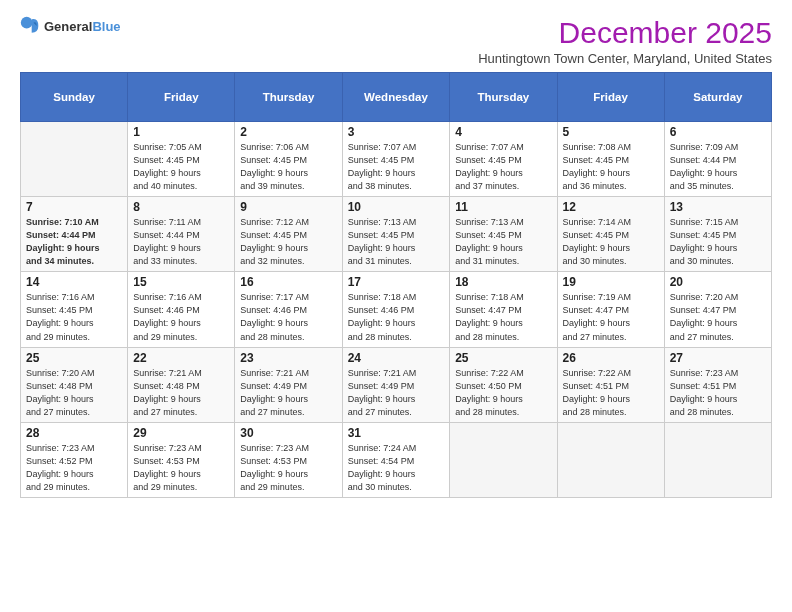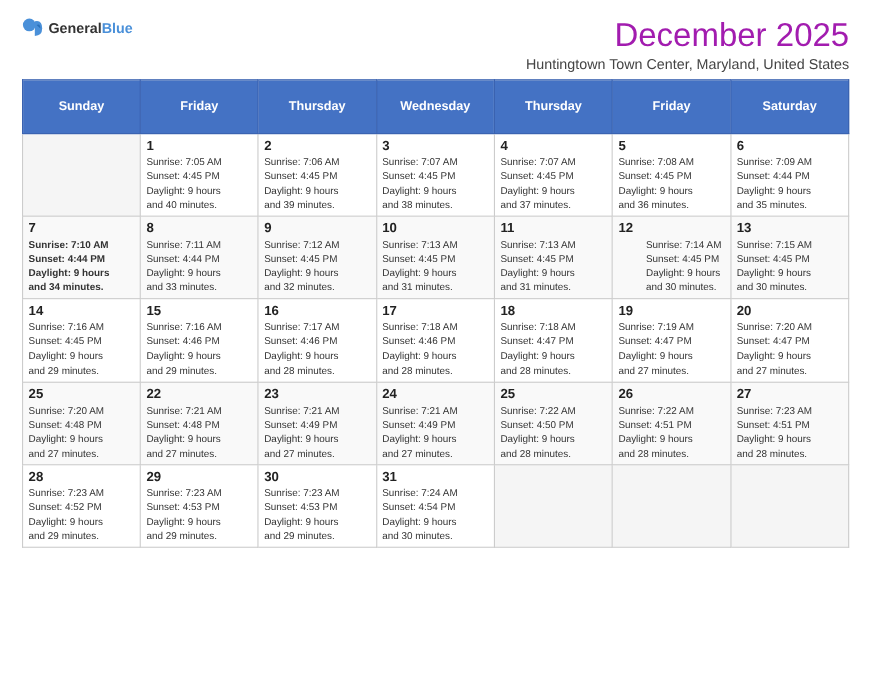--- a/index.html
+++ b/index.html
@@ -214,21 +214,21 @@
           </td>
           <td>
             <span class="day-number">11</span>
             <div class="day-info" style="white-space: pre-line;">Sunrise: 7:13 AM
 Sunset: 4:45 PM
 Daylight: 9 hours
 and 31 minutes.</div>
           </td>
           <td>
             <span class="day-number">12</span>
-            <div class="day-info" style="white-space: pre-line; margin-left: 25px;">Sunrise: 7:14 AM
+            <div class="day-info" style="white-space: pre-line;">Sunrise: 7:14 AM
 Sunset: 4:45 PM
 Daylight: 9 hours
 and 30 minutes.</div>
           </td>
           <td>
             <span class="day-number">13</span>
             <div class="day-info" style="white-space: pre-line;">Sunrise: 7:15 AM
 Sunset: 4:45 PM
 Daylight: 9 hours
 and 30 minutes.</div>

